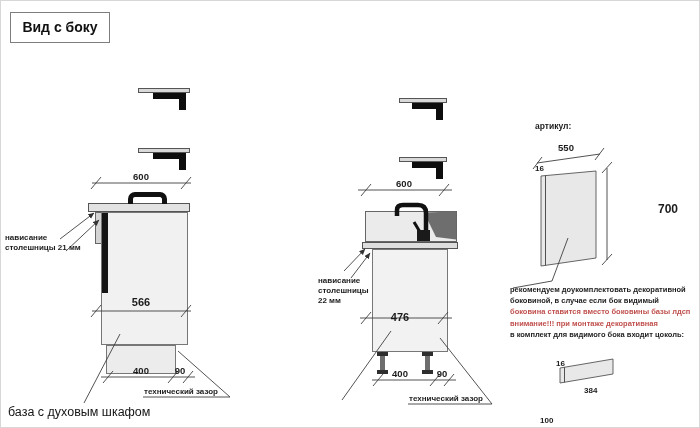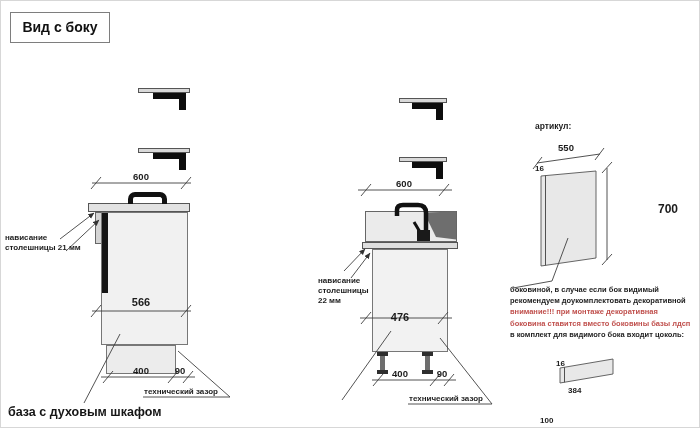--- a/index.html
+++ b/index.html
@@ -7,21 +7,21 @@
     position:relative;width:700px;height:428px;background:#ffffff;
     font-family:"Liberation Sans",sans-serif;overflow:hidden;
     box-shadow:inset 0 0 0 1px #d7d7d7;
   }
   .fill{position:absolute;z-index:1;box-sizing:border-box;}
   svg.overlay{position:absolute;left:0;top:0;z-index:2;}
   .txt{position:absolute;z-index:3;color:#1c1c1c;white-space:nowrap;}
   .dim{font-weight:bold;font-size:9.5px;transform:translateX(-50%);}
   .dim-lg{font-weight:bold;font-size:11px;transform:translateX(-50%);}
   .lbl-sm{font-weight:bold;font-size:8px;line-height:10px;}
-  .caption{font-weight:bold;font-size:12.5px;color:#151515;text-align:right;}
+  .caption{font-weight:normal;font-size:12.5px;color:#151515;text-align:right;}
   .titlebox{
     position:absolute;left:10px;top:12px;width:98px;height:29px;z-index:3;
     border:1px solid #7e7e7e;background:#ffffff;text-align:center;line-height:29px;
     font-weight:bold;font-size:14px;color:#111;
   }
   .note{font-weight:bold;font-size:7.5px;line-height:11.2px;}
   .note .red{color:#c0504d;}
   .bracket{position:absolute;z-index:1;}
   .bracket .slab{position:absolute;left:0;top:0;width:100%;height:5px;background:#d9d9d9;border:1px solid #555;box-sizing:border-box;}
   .bracket .arm-h{position:absolute;left:28%;top:5px;width:64%;height:6px;background:#0d0d0d;}
@@ -200,24 +200,24 @@
     <div>столешницы</div>
     <div>22 мм</div>
   </div>
 
   <span class="txt lbl-sm" style="left:535px;top:121px;font-size:8.5px;">артикул:</span>
   <span class="txt dim" style="left:566px;top:142px;">550</span>
   <span class="txt lbl-sm" style="left:535px;top:164px;">16</span>
   <span class="txt lbl-sm" style="left:612px;top:204px;font-size:12px;margin-left:46px;">700</span>
 
   <div class="txt note" style="left:510px;top:284px;">
+    <div>рекомендуем доукомплектовать декоративной</div>
     <div>боковиной, в случае если бок видимый</div>
-    <div>рекомендуем доукомплектовать декоративной</div>
+    <div class="red">боковина ставится вместо боковины базы лдсп</div>
     <div class="red">внимание!!! при монтаже декоративная</div>
-    <div class="red">боковина ставится вместо боковины базы лдсп</div>
     <div>в комплект для видимого бока входит цоколь:</div>
   </div>
 
   <span class="txt lbl-sm" style="left:556px;top:359px;">16</span>
   <span class="txt lbl-sm" style="left:540px;top:373px;margin-top:43px;">100</span>
-  <span class="txt lbl-sm" style="left:568px;top:386px;">384</span>
+  <span class="txt lbl-sm" style="left:584px;top:386px;">384</span>
 
 </div>
 
 </body></html>

